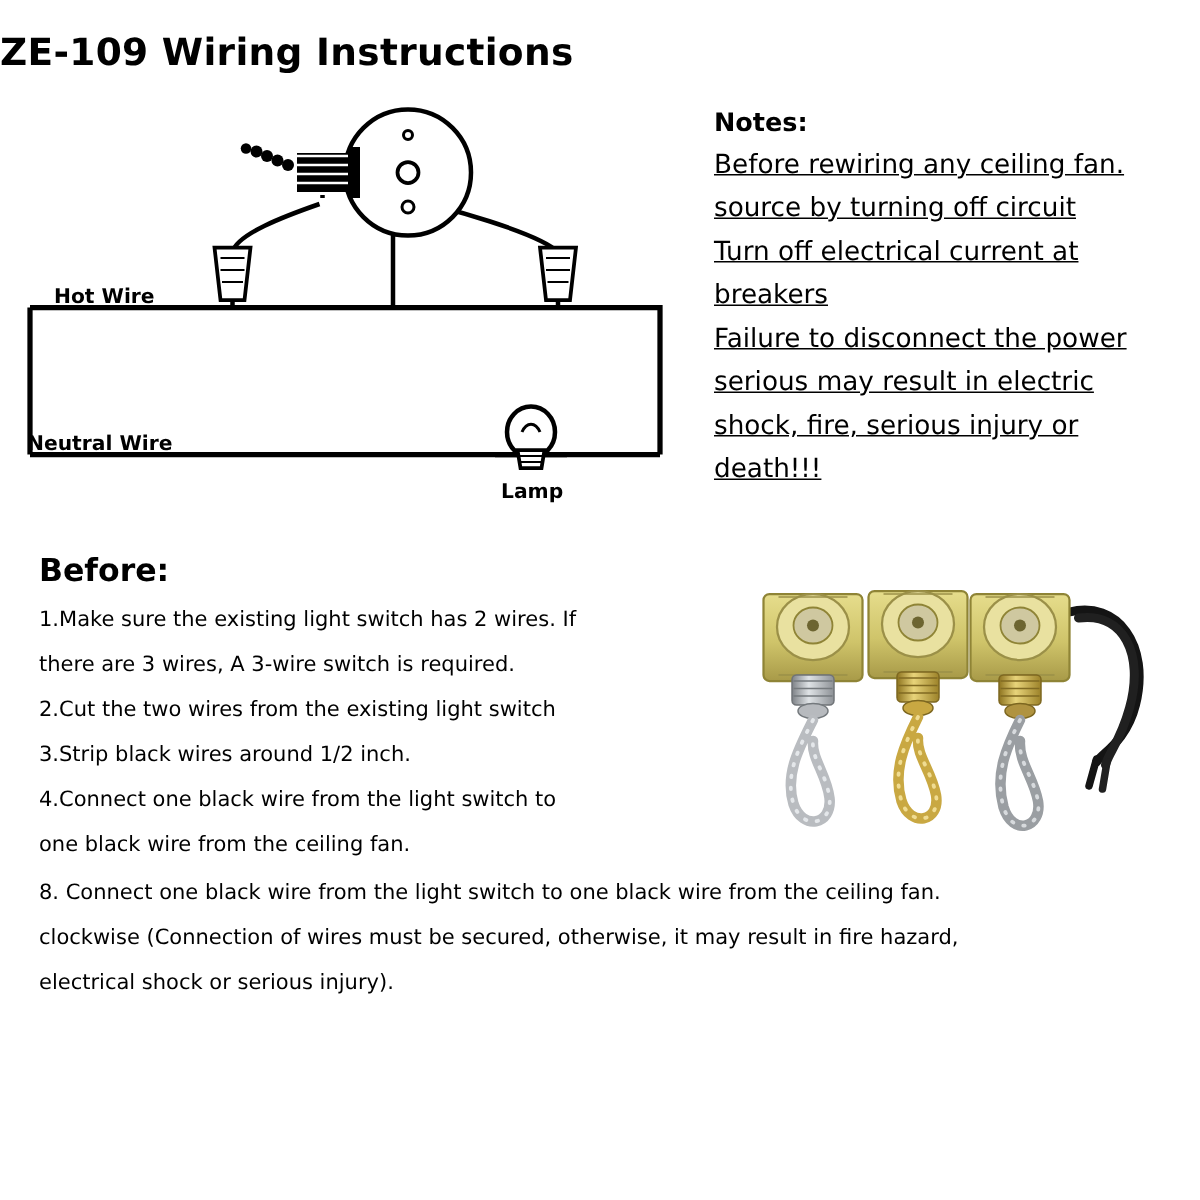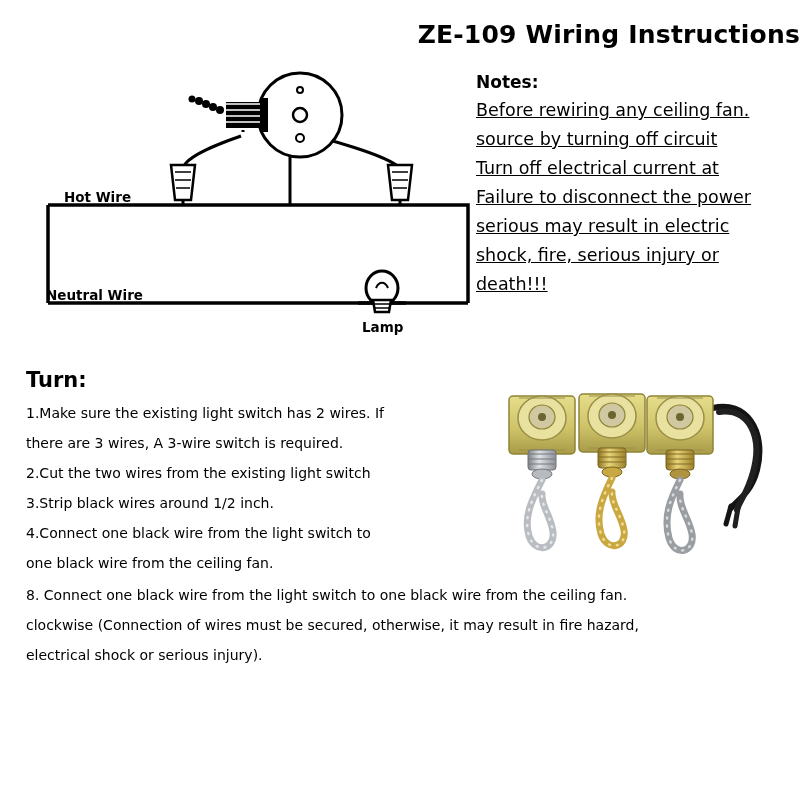--- a/index.html
+++ b/index.html
@@ -19,21 +19,21 @@
     position: absolute;
     inset: 0;
   }
 
   
   .title {
     position: absolute;
     left: 0;
     top: 20px;
     width: 800px;
-    text-align: right;
+    text-align: left;
     font-size: 25px;
     font-weight: bold;
     letter-spacing: 0.2px;
   }
 
   
   .notes {
     position: absolute;
     left: 476px;
     top: 72px;
@@ -51,21 +51,20 @@
     text-decoration: underline;
   }
 
   
   .diagram {
     position: absolute;
     left: 0;
     top: 60px;
     width: 470px;
     height: 290px;
-    padding-left: 28px;
   }
   .diagram svg {
     display: block;
   }
   .wire-label {
     font-family: "DejaVu Sans", sans-serif;
     font-size: 13.5px;
     font-weight: bold;
   }
   .lamp-label {
@@ -112,20 +111,21 @@
 
 <div class="page">
 
   <div class="title">ZE-109 Wiring Instructions</div>
 
   <div class="notes">
     <div class="notes-heading">Notes:</div>
     <div class="notes-line">Before rewiring any ceiling fan.</div>
     <div class="notes-line">source by turning off circuit</div>
     <div class="notes-line">Turn off electrical current at</div>
+    <div class="notes-line">breakers</div>
     <div class="notes-line">Failure to disconnect the power</div>
     <div class="notes-line">serious may result in electric</div>
     <div class="notes-line">shock, fire, serious injury or</div>
     <div class="notes-line">death!!!</div>
   </div>
 
   <div class="diagram">
     <svg width="470" height="290" viewBox="0 0 470 290" xmlns="http://www.w3.org/2000/svg">
 
       <g>
@@ -180,21 +180,21 @@
         <path d="M348 228 C351 221, 357 221, 360 228" fill="none" stroke="#000" stroke-width="2"></path>
       </g>
 
       <text class="wire-label" x="36" y="142">Hot Wire</text>
       <text class="wire-label" x="18" y="240">Neutral Wire</text>
       <text class="lamp-label" x="334" y="272">Lamp</text>
     </svg>
   </div>
 
   <div class="steps">
-    <div class="steps-heading">Turn:</div>
+    <div class="steps-heading">Before:</div>
     <div class="steps-narrow">
       <div class="step-line">1.Make sure the existing light switch has 2 wires. If</div>
       <div class="step-line">there are 3 wires, A 3-wire switch is required.</div>
       <div class="step-line">2.Cut the two wires from the existing light switch</div>
       <div class="step-line">3.Strip black wires around 1/2 inch.</div>
       <div class="step-line">4.Connect one black wire from the light switch to</div>
       <div class="step-line">one black wire from the ceiling fan.</div>
     </div>
     <div class="steps-wide">
       <div class="step-line">8. Connect one black wire from the light switch to one black wire from the ceiling fan.</div>

